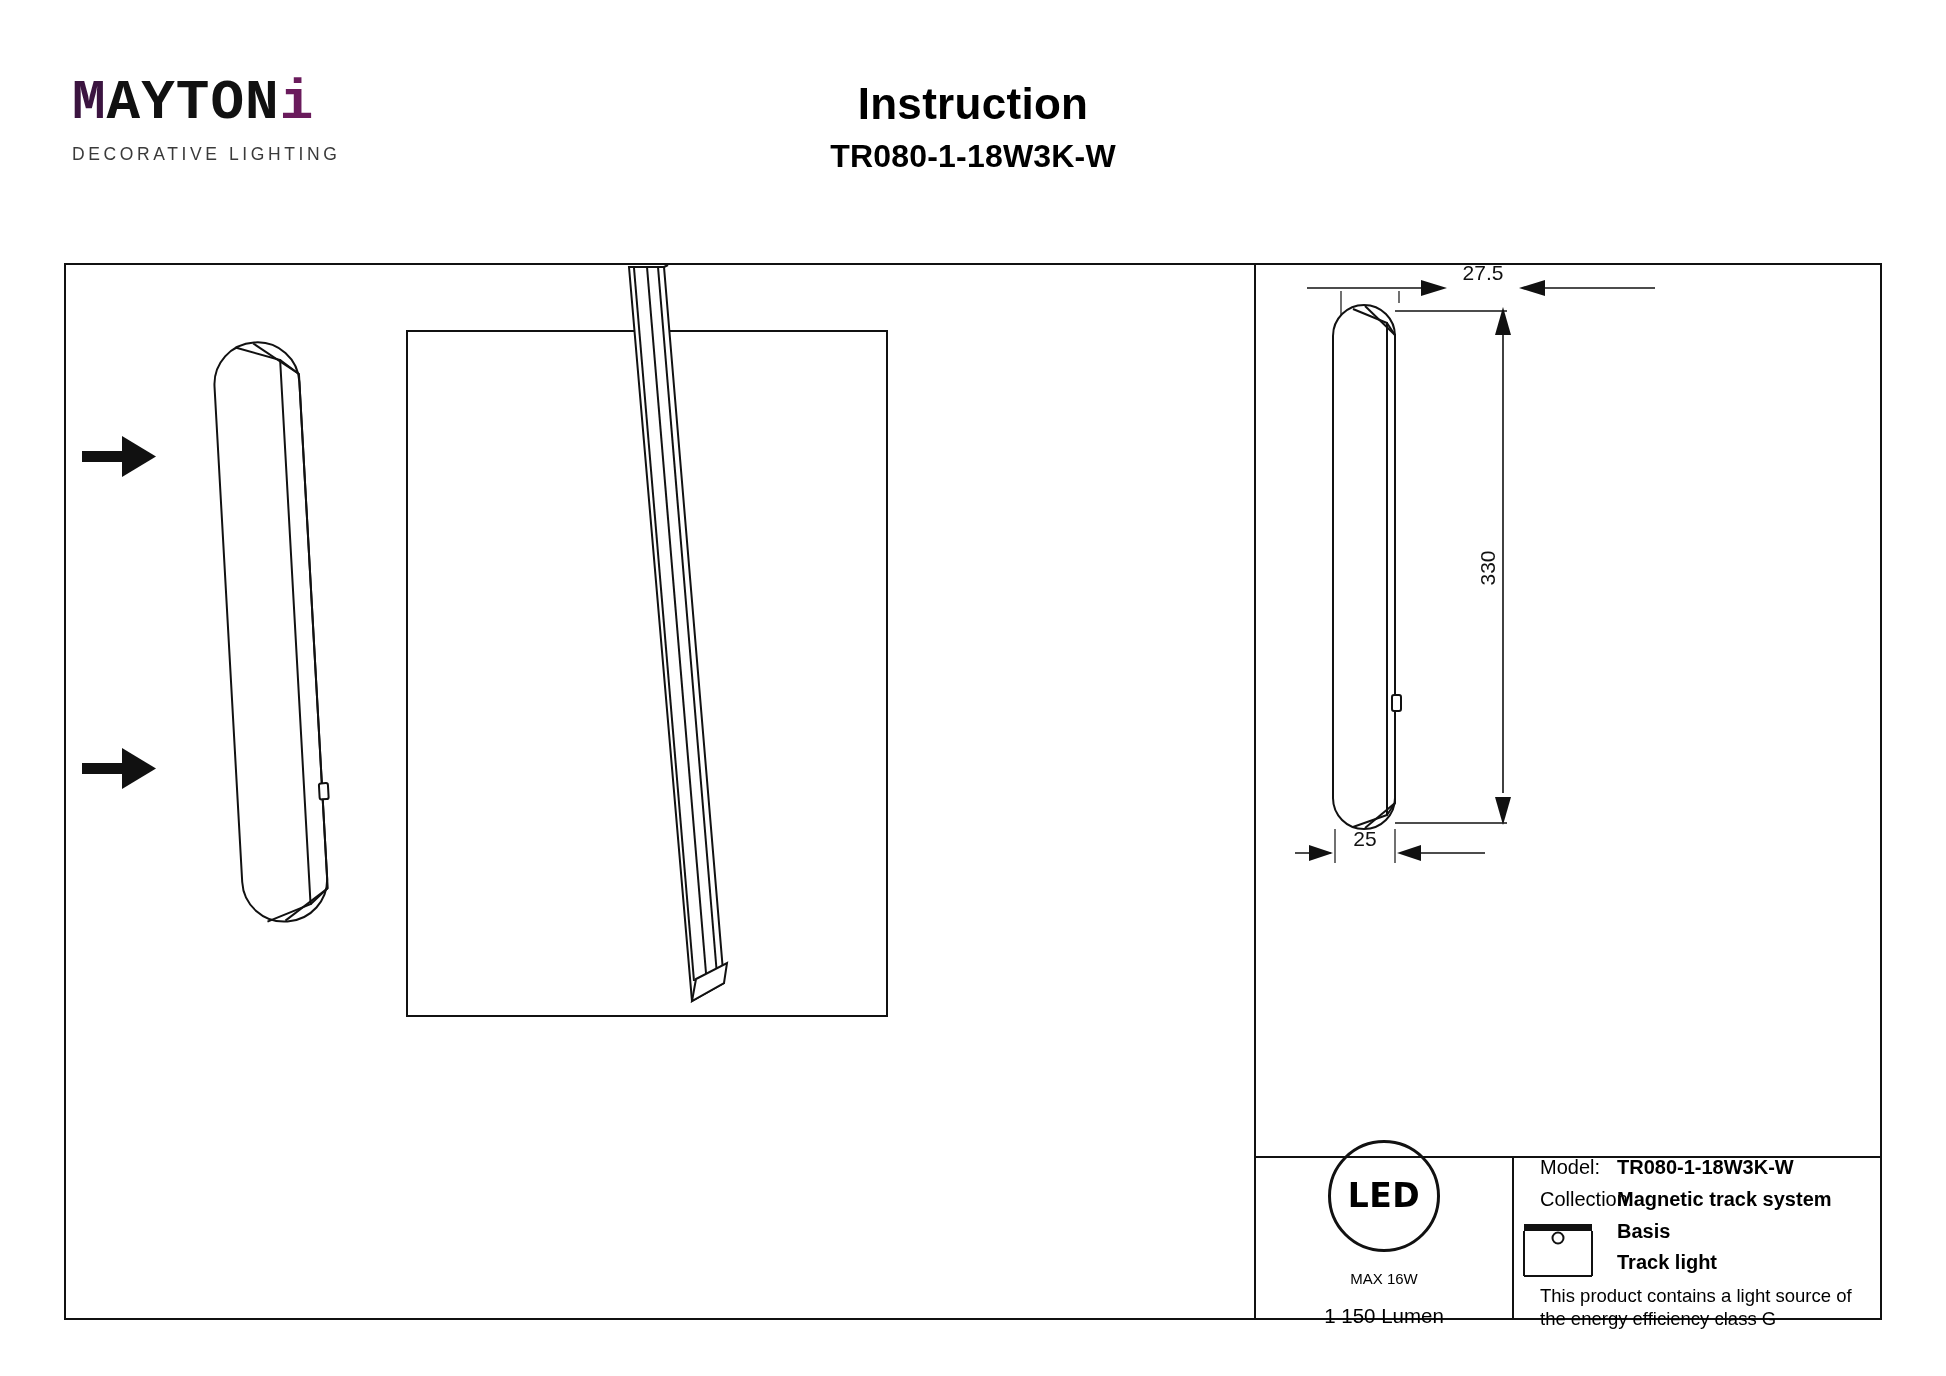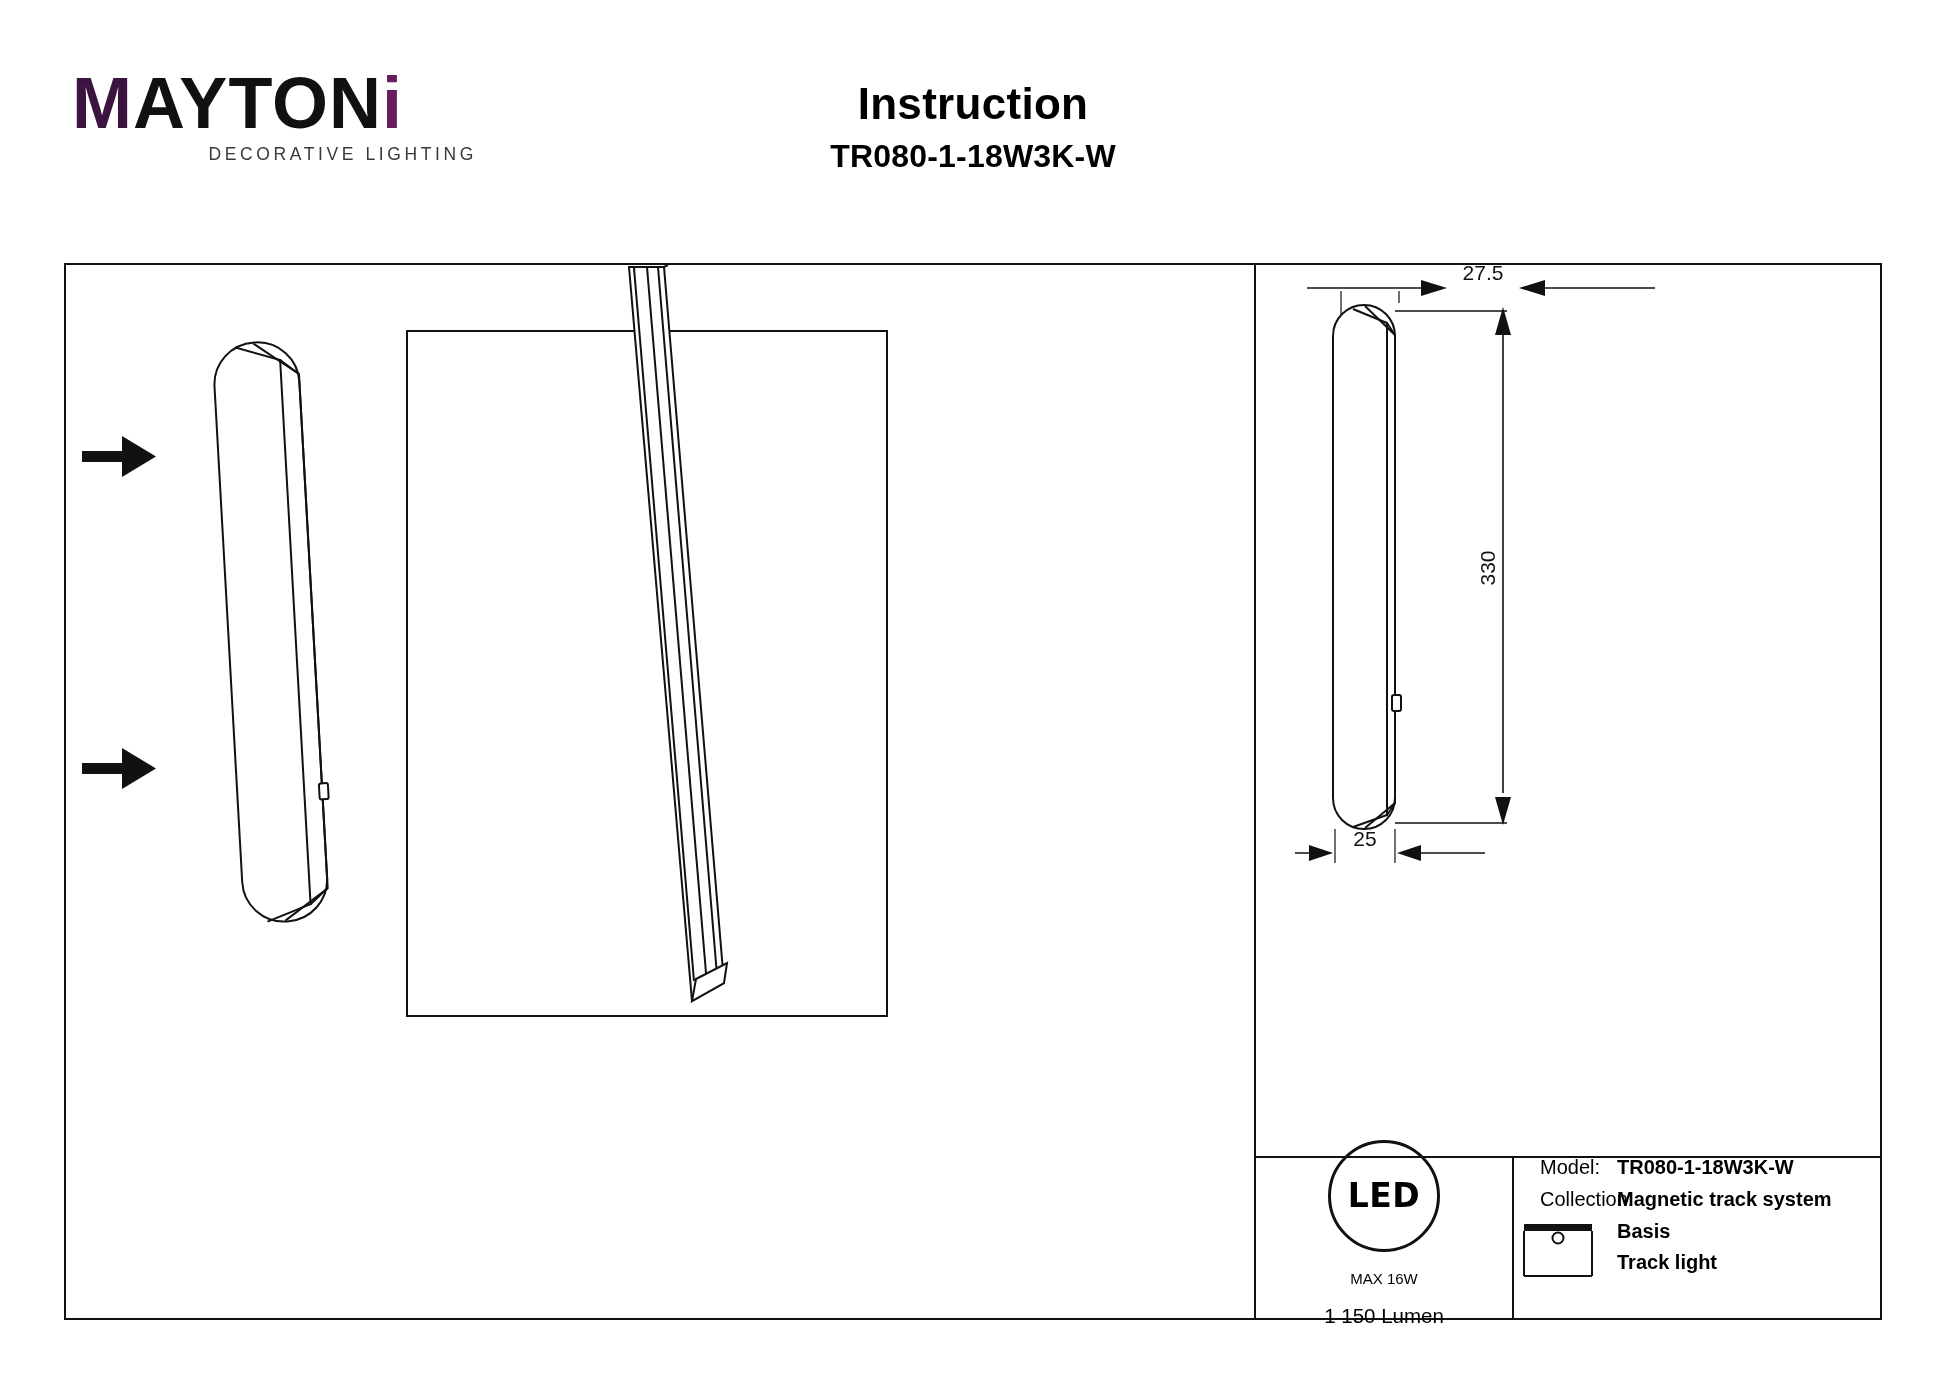--- a/index.html
+++ b/index.html
@@ -23,36 +23,35 @@
     width: 1946px;
     height: 230px;
   }
   .logo-block {
     position: absolute;
     left: 72px;
     top: 72px;
     width: 410px;
   }
   .logo-word {
-    font-family: Liberation Sans, sans-serif;
-    font-size: 72px;
+    font-family: Liberation Mono, monospace;
+    font-size: 56px;
     font-weight: 700;
     letter-spacing: 1px;
     line-height: 62px;
     color: #111111;
     white-space: nowrap;
   }
   .logo-word .m-accent { color: #3b1440; }
   .logo-word .i-accent { color: #6a1b5c; }
   .logo-sub {
     font-family: "Liberation Sans", sans-serif;
     font-size: 17.5px;
     letter-spacing: 3.6px;
     color: #3a3a3a;
-    text-align: right;
     margin-top: 10px;
     width: 405px;
     white-space: nowrap;
   }
   .title-block {
     position: absolute;
     left: 0;
     top: 78px;
     width: 1946px;
     text-align: center;
@@ -347,13 +346,14 @@
   <div class="lamp-icon" style="left:4px; top:56px;">
     <svg width="80" height="68" viewBox="0 0 80 68">
       <rect x="6" y="10" width="68" height="7" fill="#111"></rect>
       <circle cx="40" cy="24" r="5.5" fill="none" stroke="#111" stroke-width="2"></circle>
       <line x1="6" y1="17" x2="6" y2="62" stroke="#111" stroke-width="2"></line>
       <line x1="74" y1="17" x2="74" y2="62" stroke="#111" stroke-width="2"></line>
       <line x1="6" y1="62" x2="74" y2="62" stroke="#111" stroke-width="2"></line>
     </svg>
   </div>
 
+  <div class="info-note" style="top:126px;">This product contains a light source of the energy efficiency class G</div>
 </div>
 
 </body></html>

